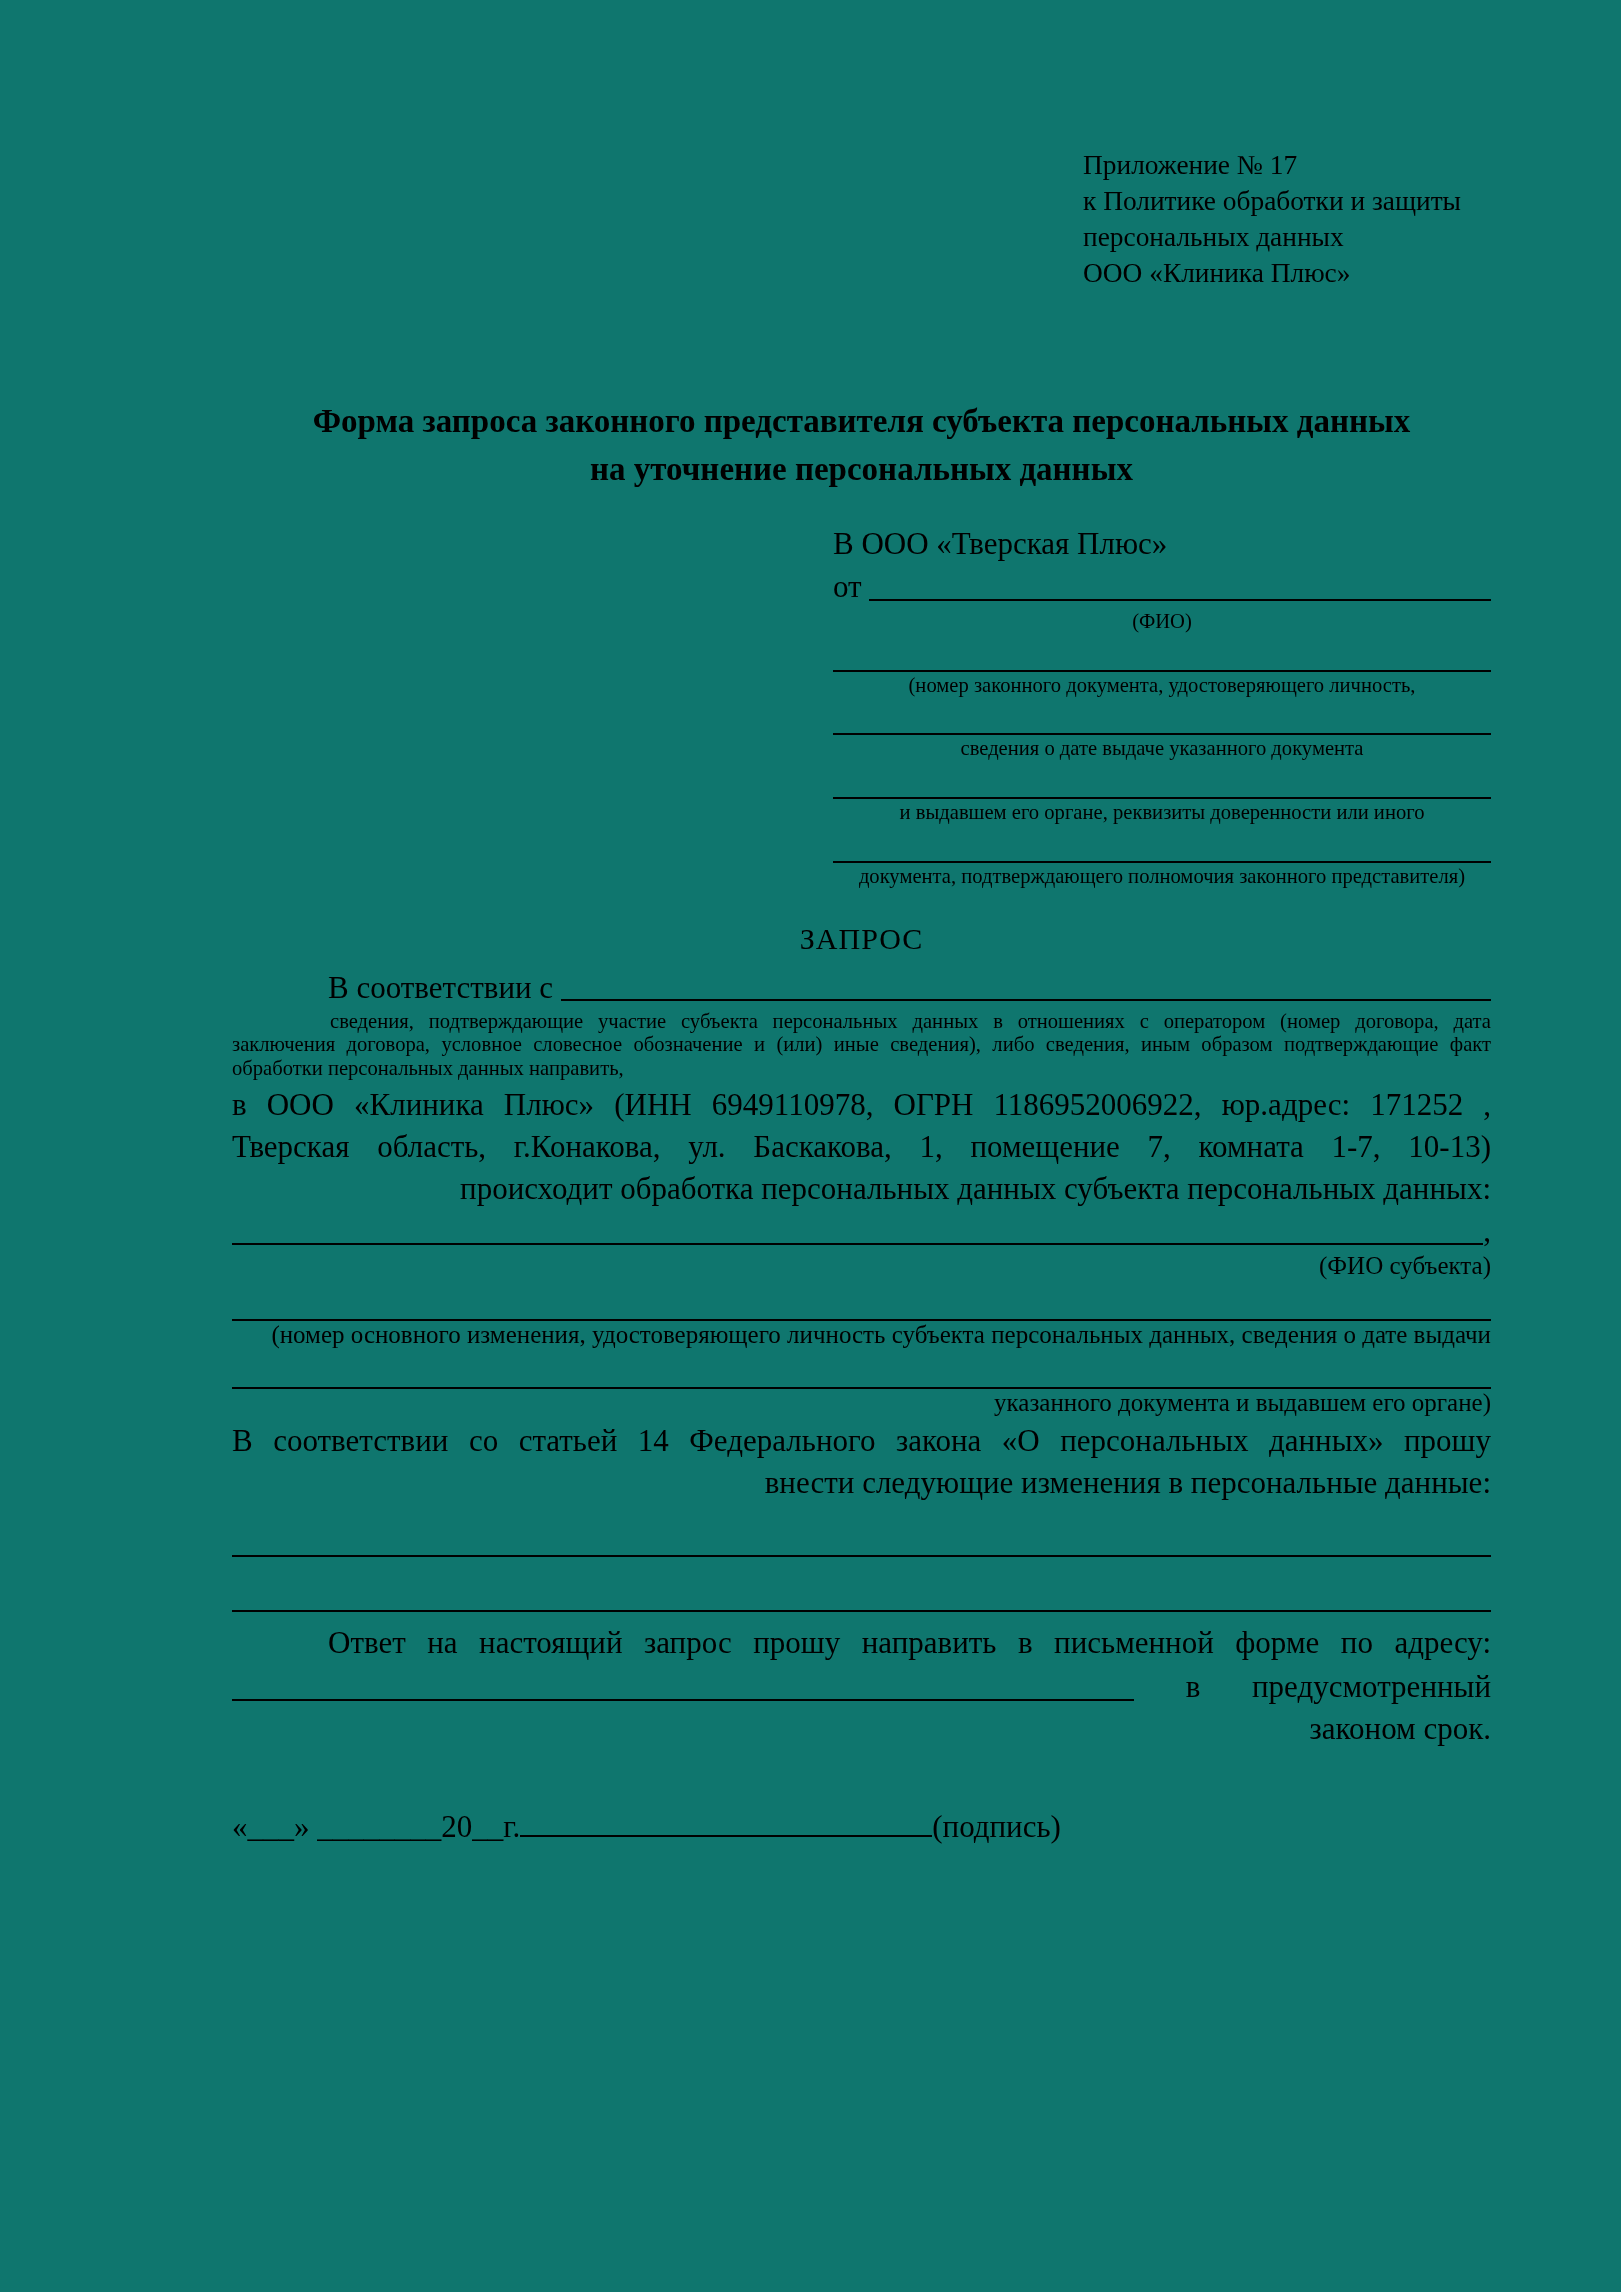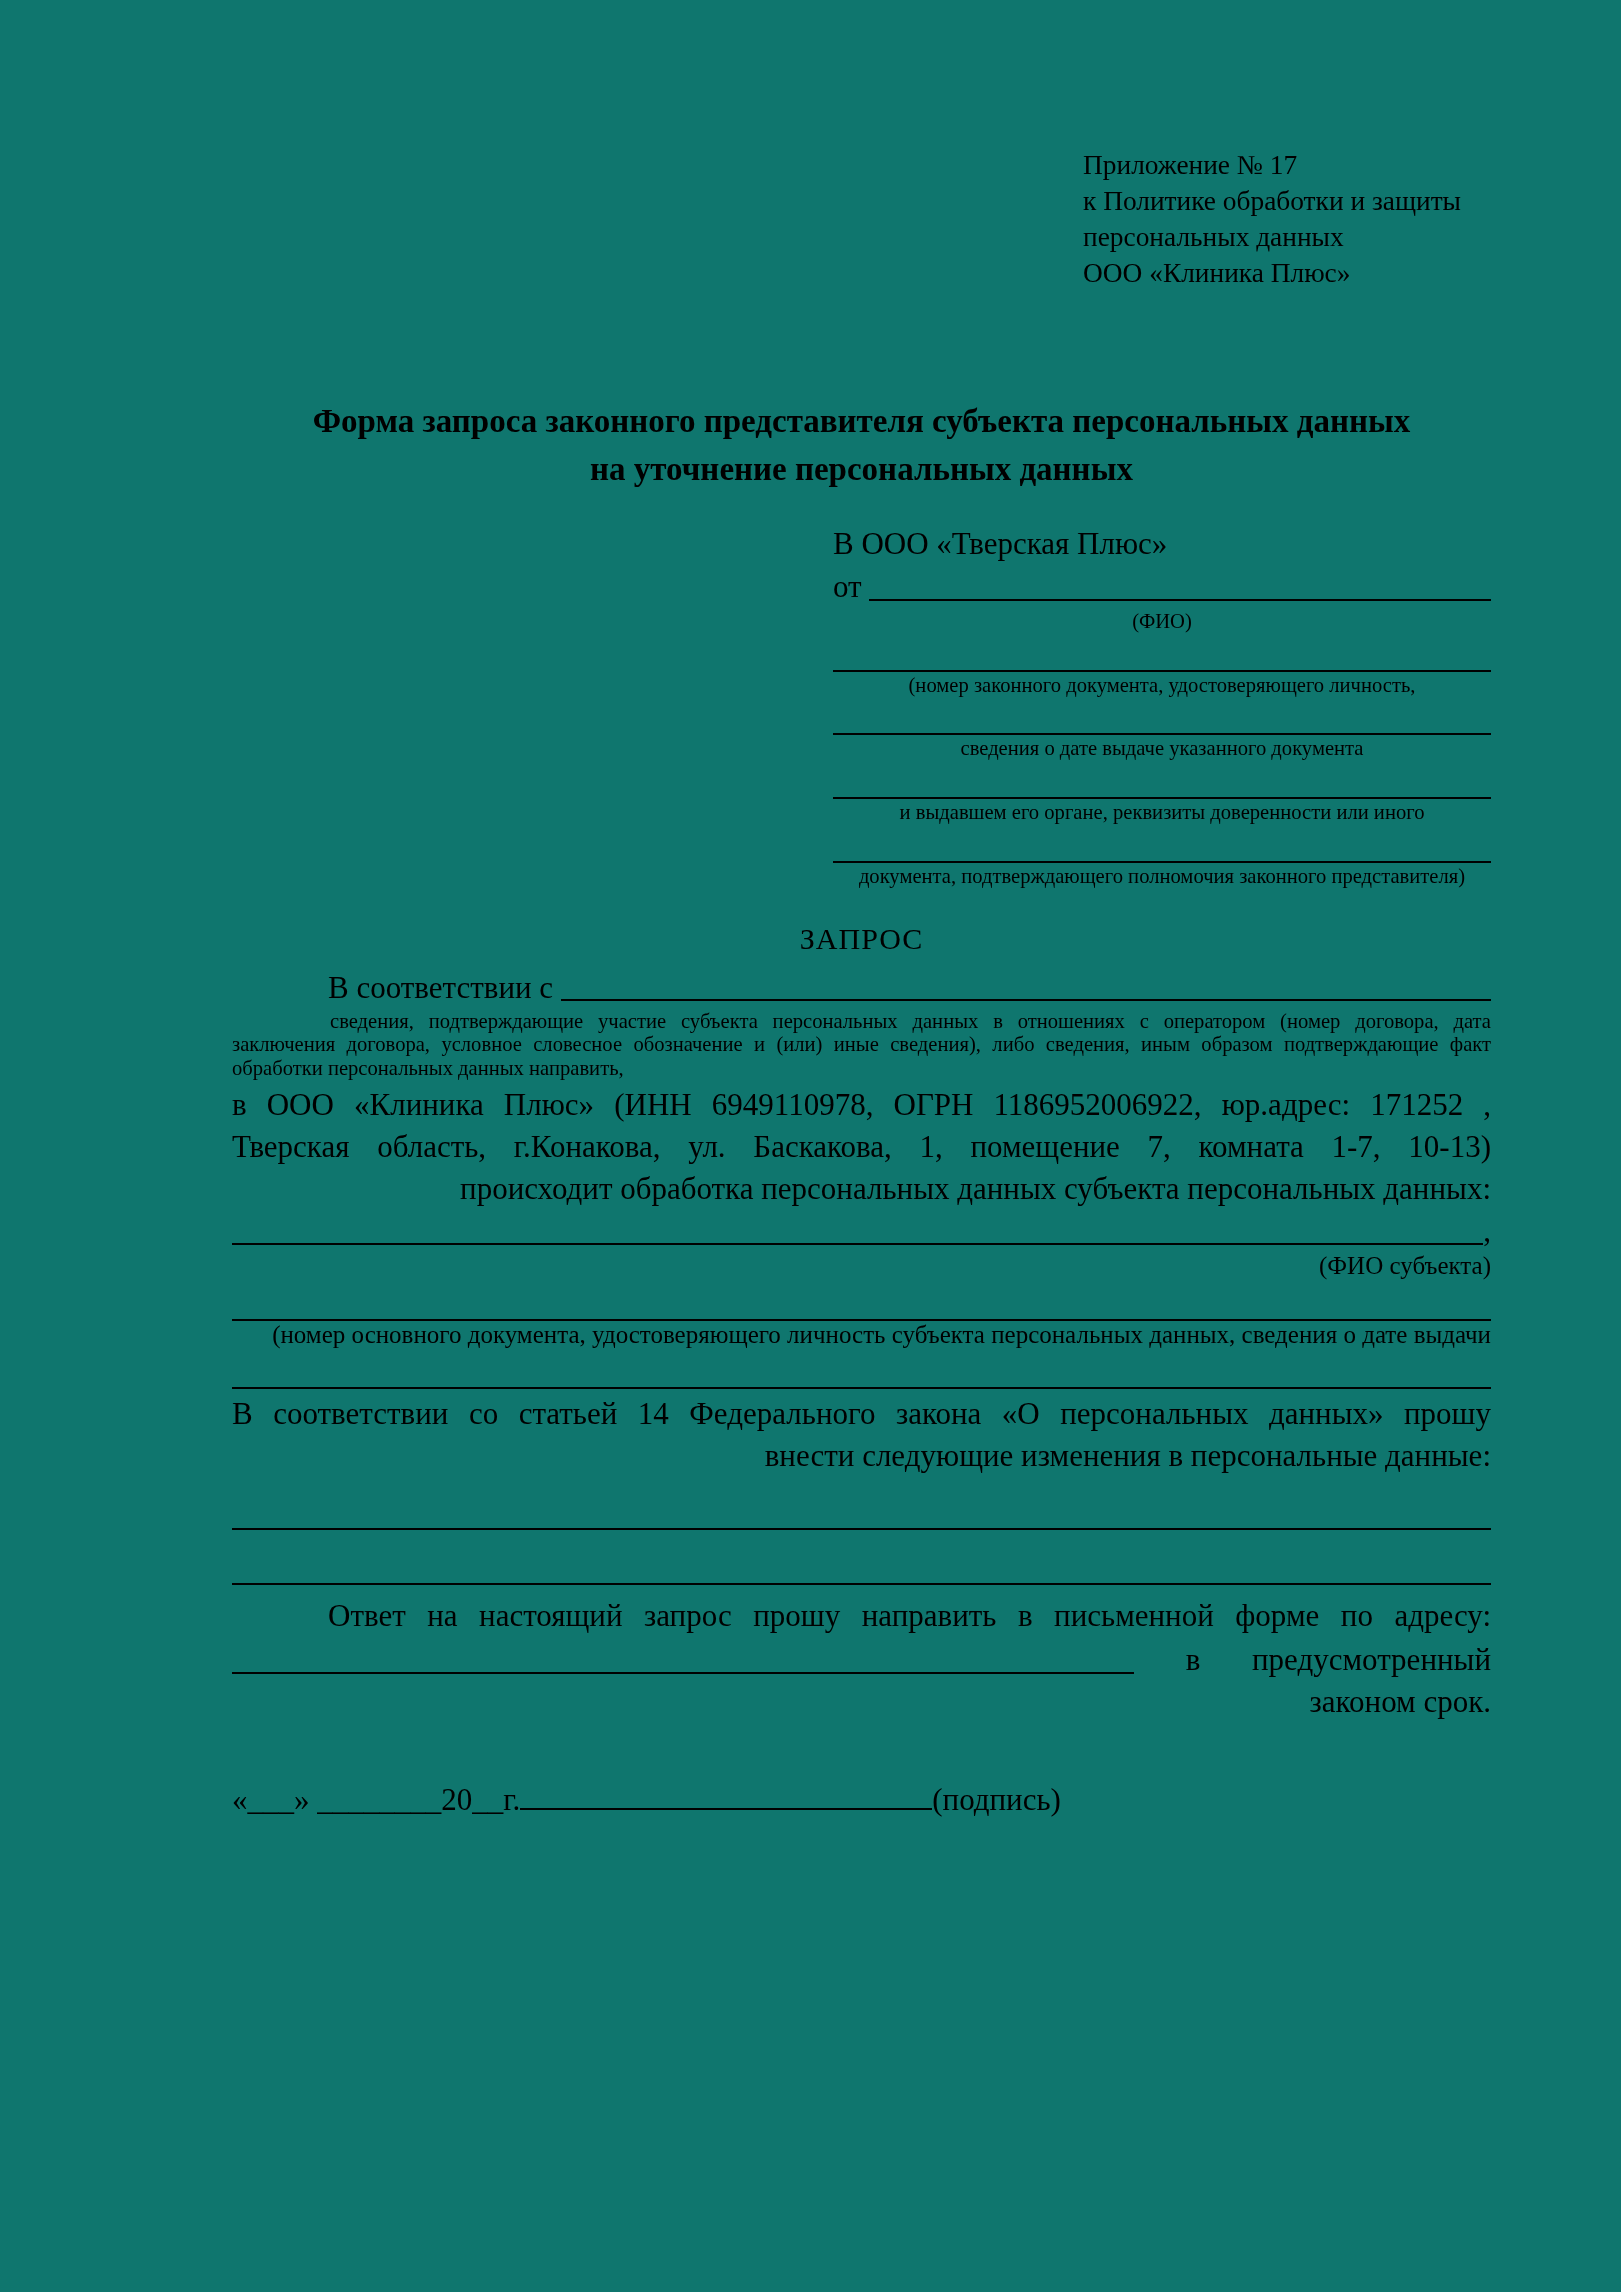--- a/index.html
+++ b/index.html
@@ -120,24 +120,25 @@
   </div>
 
   <div class="comma-row">
     <span class="fill"></span>
     <span class="comma">,</span>
   </div>
   <div class="caption-wide">(ФИО субъекта)</div>
 
   <div class="doc-field">
     <div class="blank"></div>
-    <div class="caption-wide">(номер основного документа, удостоверяющего личность субъекта персональных данных, сведения о дате выдачи</div>
+    <div class="caption-wide">(номер основного изменения, удостоверяющего личность субъекта персональных данных, сведения о дате выдачи</div>
   </div>
   <div class="doc-field">
     <div class="blank"></div>
+    <div class="caption-wide">указанного документа и выдавшем его органе)</div>
   </div>
 
   <div class="par">
     <div class="jline">В соответствии со статьей 14 Федерального закона «О персональных данных» прошу</div>
     <div class="lline">внести следующие изменения в персональные данные:</div>
   </div>
 
   <div class="blank-line-1"></div>
   <div class="blank-line-2"></div>
 

